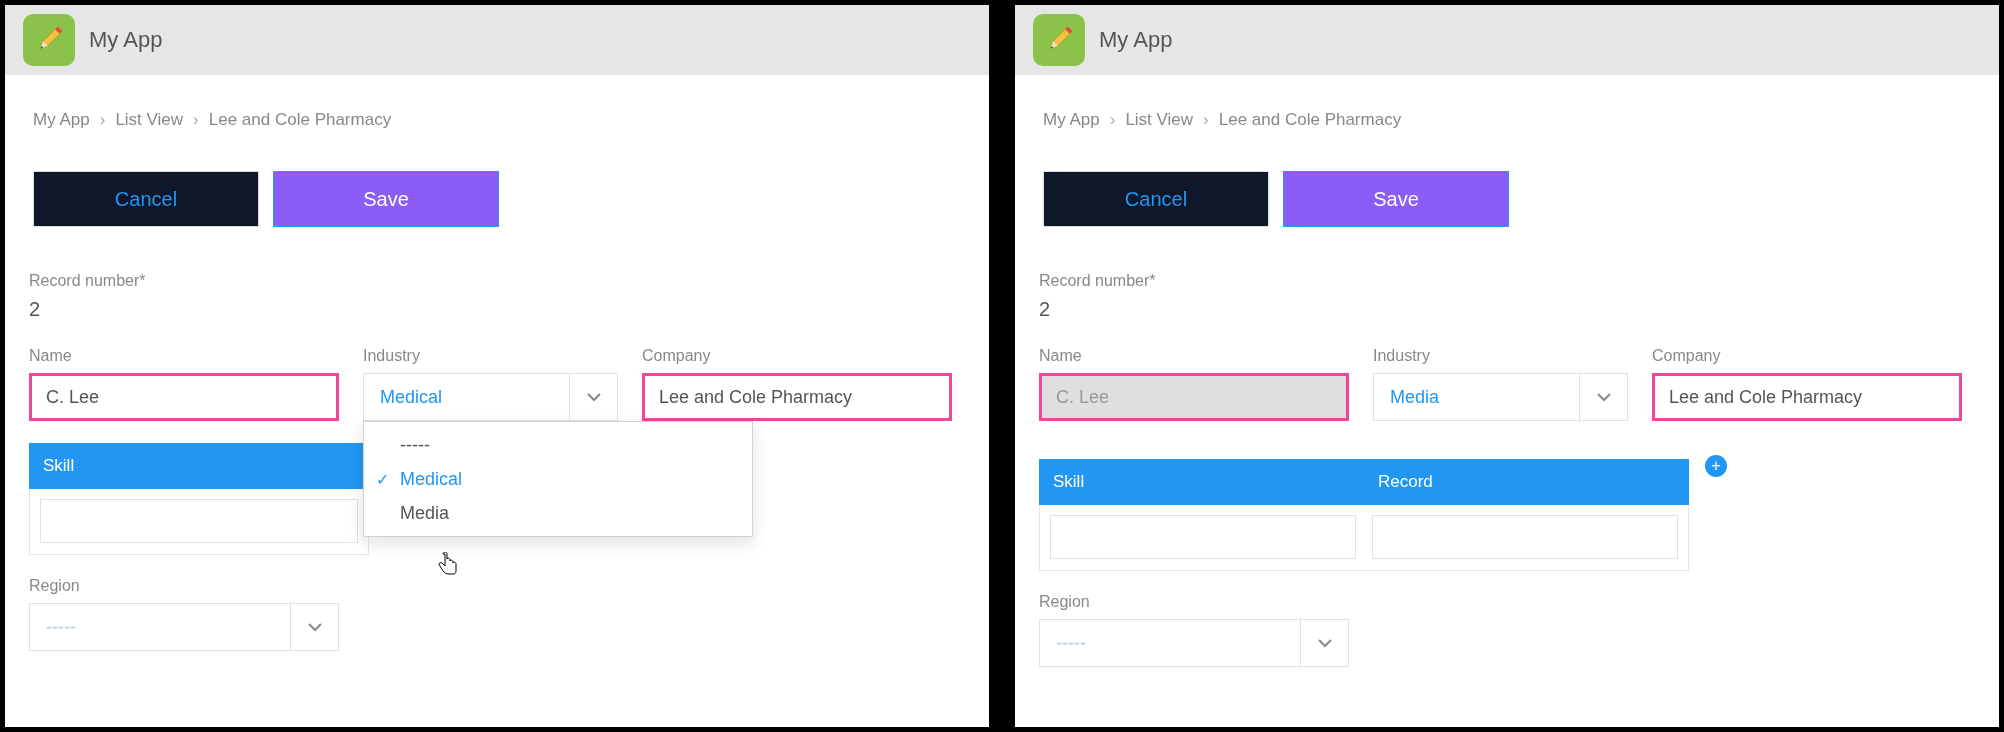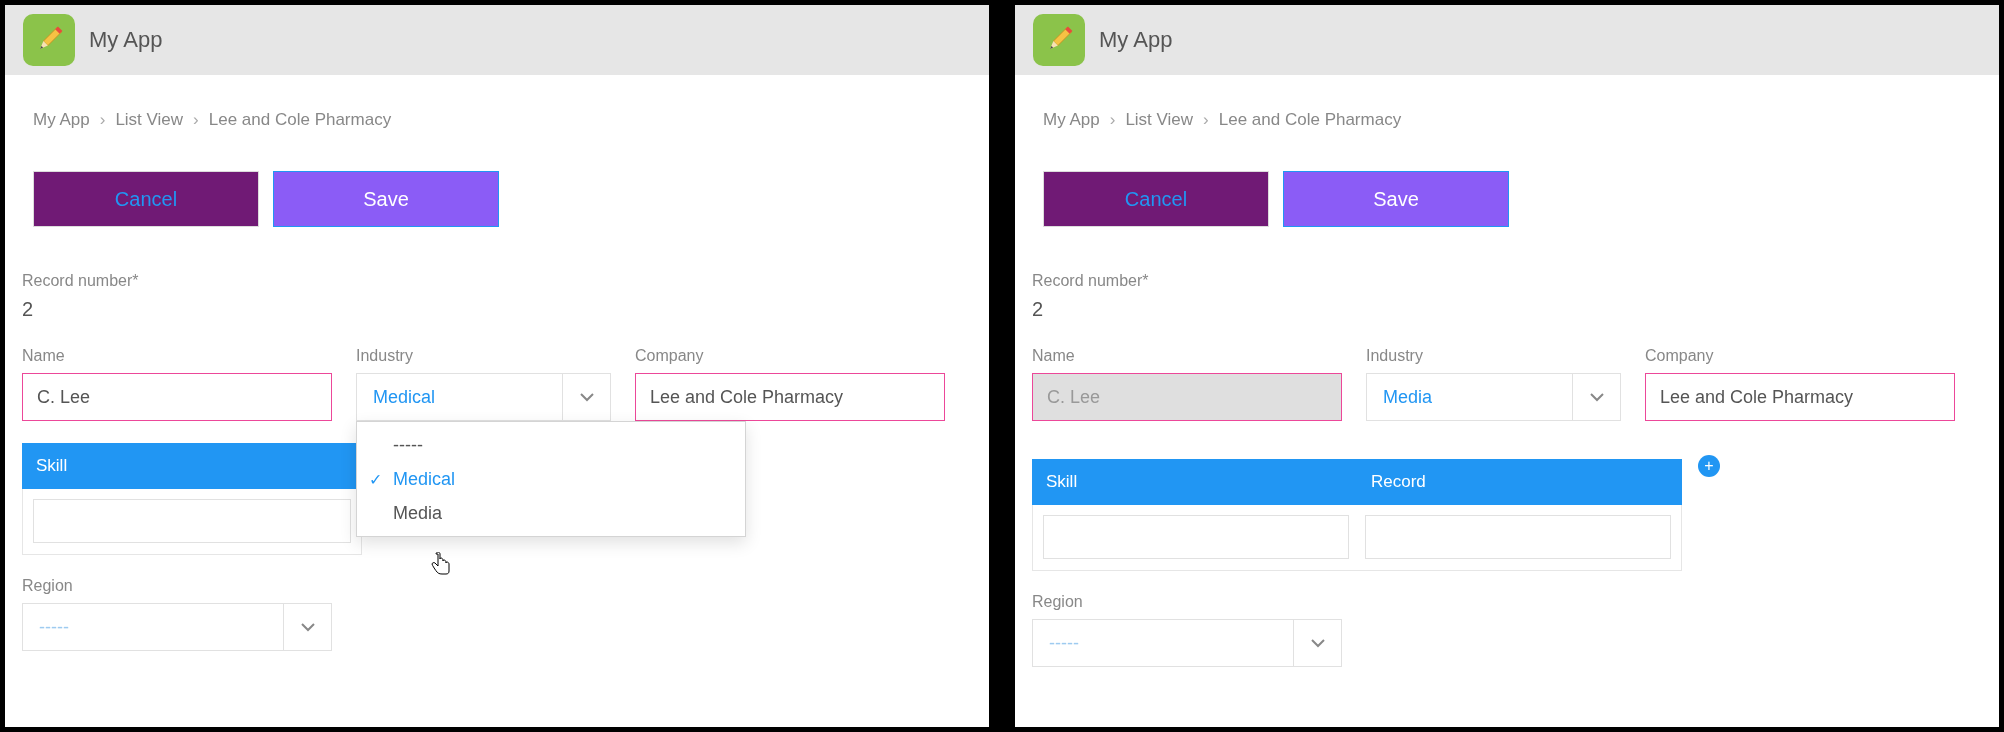--- a/index.html
+++ b/index.html
@@ -53,39 +53,39 @@
     display:flex; gap:14px;
     padding:20px 28px 24px 28px;
   }
   .btn {
     height:56px; width:226px;
     display:flex; align-items:center; justify-content:center;
     font-size:20px;
     border:1px solid #dcdcdc;
     cursor:pointer;
   }
-  .btn-cancel { color:#2196f3; background:#701a75; }
+  .btn-cancel { color:#2196f3; background:#0f172a; }
   .btn-save   { color:#fff; background:#8b5cf6; border-color:#2196f3; }
 
   
-  .form-area { padding:0 17px; }
+  .form-area { padding:0 24px; }
   .field-label { font-size:16px; color:#888; margin-bottom:8px; }
   .record-number { font-size:20px; color:#555; margin-bottom:26px; }
 
   .row { display:flex; gap:24px; margin-bottom:22px; }
 
   .field { display:flex; flex-direction:column; }
   .w-name    { width:310px; }
   .w-industry{ width:255px; }
   .w-company { width:310px; }
   .w-region  { width:310px; }
 
   .text-input {
     height:48px;
-    border:1px solid #ec4899;
+    border:3px solid #ec4899;
     padding:0 14px;
     font-size:18px; color:#555;
     background:#fff;
   }
   .text-input.disabled { background:#dfdfdf; color:#999; }
 
   
   .dropdown {
     height:48px;
     border:1px solid #e1e1e1;

